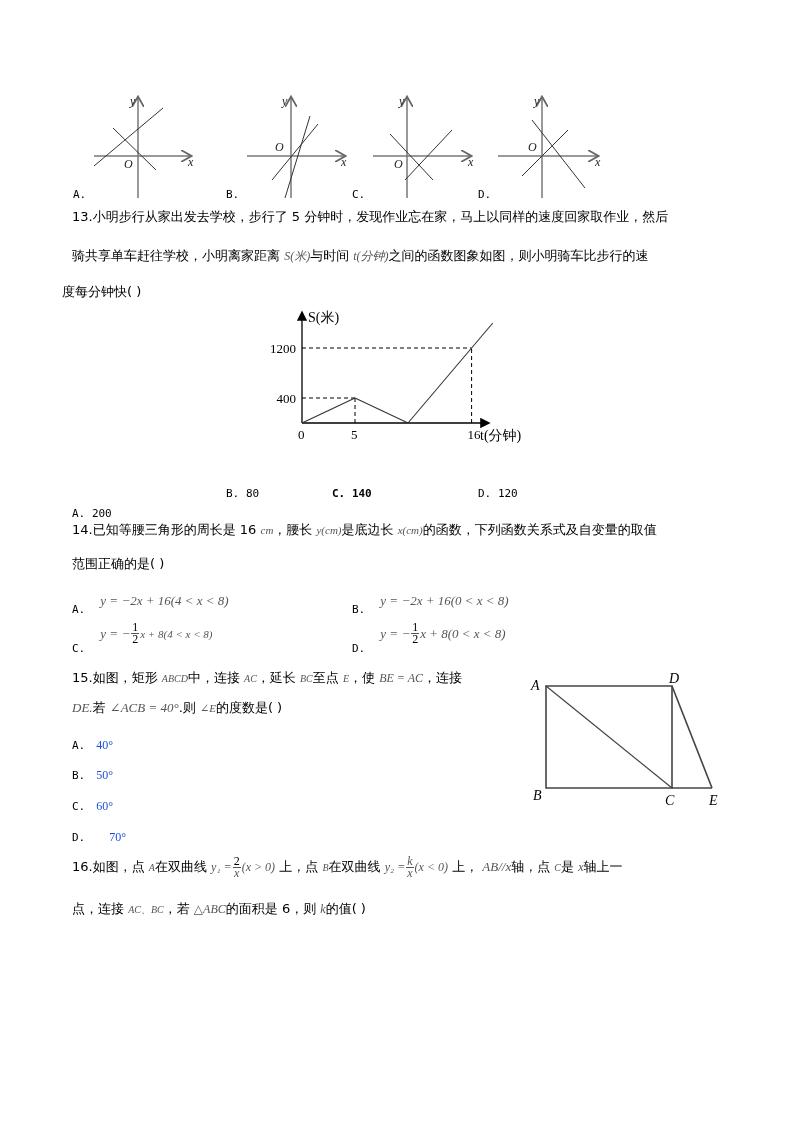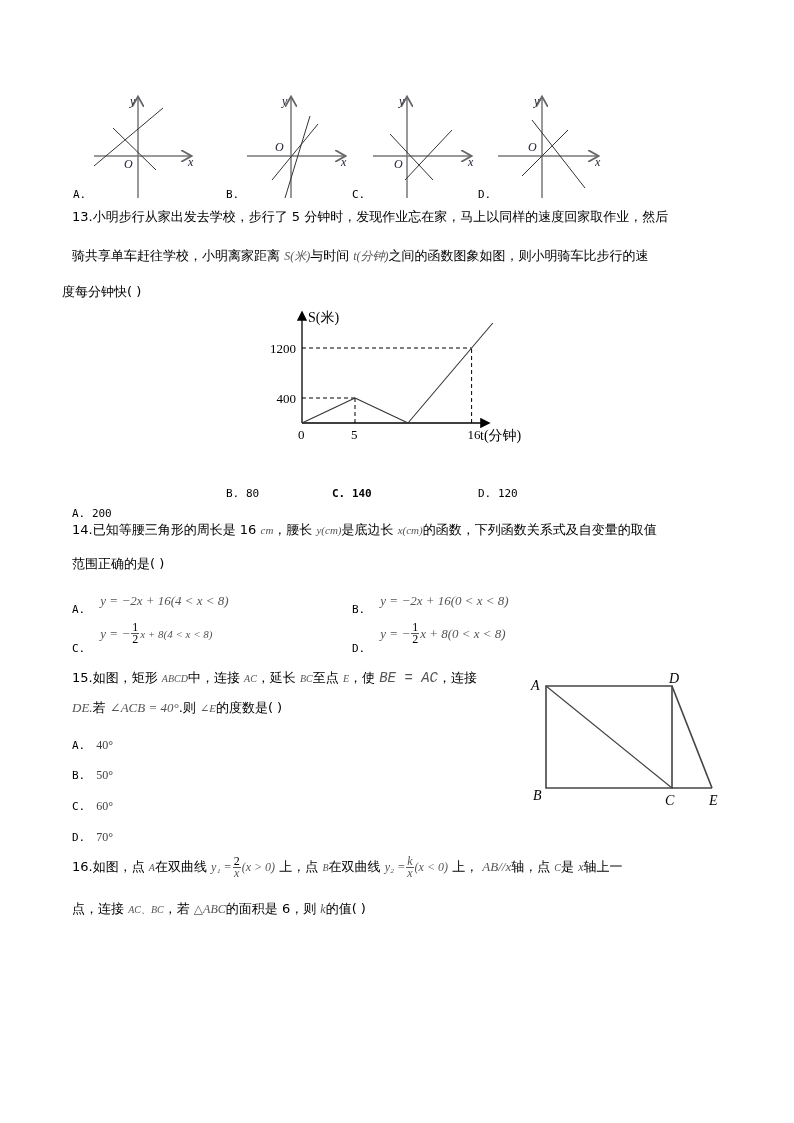--- a/index.html
+++ b/index.html
@@ -2,21 +2,21 @@
 <html><head>
 <meta charset="utf-8">
 <style>
   html, body { margin: 0; padding: 0; background: #ffffff; }
   body { width: 794px; height: 1123px; position: relative; overflow: hidden;
          font-family: "DejaVu Sans", sans-serif; color: #000; }
   .abs { position: absolute; }
   .txt { font-size: 13px; line-height: 16px; white-space: nowrap; }
   .mono { font-family: "DejaVu Sans Mono", "Liberation Mono", monospace; font-size: 11px; }
   .math { font-family: "Liberation Serif", "DejaVu Serif", serif; font-style: italic; color: #555; }
-  .mathn { font-family: "Liberation Serif", "DejaVu Serif", serif; color: #404040; }
+  .mathn { font-family: "Liberation Serif", "DejaVu Serif", serif; color: #1d4ed8; }
   .frac { display: inline-flex; flex-direction: column; align-items: center; vertical-align: middle;
           font-family: "Liberation Serif", serif; font-size: 12px; line-height: 11px; margin: 0 1px; }
   .frac .num { border-bottom: 1px solid #555; padding: 0 1px; }
   svg text { font-family: "Liberation Serif", "DejaVu Serif", serif; }
 </style>
 </head>
 <body>
 
 <div class="abs" style="left:60px;top:88px;width:560px;height:116px;">
   <svg width="560" height="116" viewBox="0 0 560 116">
@@ -150,31 +150,31 @@
       <span>2</span>
     </span><span class="math" style="font-size:13px;">x + 8(0 &lt; x &lt; 8)</span>
 </div>
 
 <div class="abs txt" style="left:72px;top:670px;">
   <span>15.</span><span>如图，矩形</span>
   <span class="math" style="font-size:10px;">ABCD</span><span>中，连接</span>
   <span class="math" style="font-size:10px;">AC</span><span>，延长</span>
   <span class="math" style="font-size:10px;text-align:right;">BC</span><span>至点</span>
   <span class="math" style="font-size:10px;">E</span><span>，使</span>
-  <span class="math" style="font-size:14px;font-family:Liberation Mono, monospace;">BE = AC</span><span>，连接</span>
+  <span class="math" style="font-size:12px;">BE = AC</span><span>，连接</span>
 </div>
 <div class="abs txt" style="left:72px;top:700px;">
   <span class="math" style="font-size:13px;">DE.</span><span>若</span>
   <span class="math" style="font-size:13px;text-align:center;">∠ACB = 40°</span><span>.则</span>
   <span class="math" style="font-size:11px;">∠E</span><span>的度数是(      )</span>
 </div>
 <div class="abs" style="left:72px;top:734px;"><span class="mono">A.</span> <span class="mathn" style="font-size:12px;margin-left:6px;">40°</span></div>
 <div class="abs" style="left:72px;top:764px;"><span class="mono">B.</span> <span class="mathn" style="font-size:12px;margin-left:6px;">50°</span></div>
 <div class="abs" style="left:72px;top:795px;text-align:right;"><span class="mono">C.</span> <span class="mathn" style="font-size:12px;margin-left:6px;">60°</span></div>
-<div class="abs" style="left:72px;top:826px;"><span class="mono">D.</span> <span class="mathn" style="font-size:12px;margin-left:6px;">70°</span></div>
+<div class="abs" style="left:72px;top:826px;"><span class="mono">D.</span> <span class="mathn" style="font-size:12px;margin-left:19px;">70°</span></div>
 
 <div class="abs" style="left:525px;top:670px;width:210px;height:140px;">
   <svg width="210" height="140" viewBox="0 0 210 140">
     <polygon points="21,16 147,16 147,118 21,118" fill="none" stroke="#444" stroke-width="1.6"></polygon>
     <line x1="21" y1="16" x2="147" y2="118" stroke="#444" stroke-width="1.2"></line>
     <line x1="147" y1="118" x2="187" y2="118" stroke="#444" stroke-width="1.6"></line>
     <line x1="147" y1="16" x2="187" y2="118" stroke="#444" stroke-width="1.6"></line>
     <text x="6" y="20" font-size="14" font-style="italic">A</text>
     <text x="144" y="13" font-size="14" font-style="italic">D</text>
     <text x="8" y="130" font-size="14" font-style="italic">B</text>

